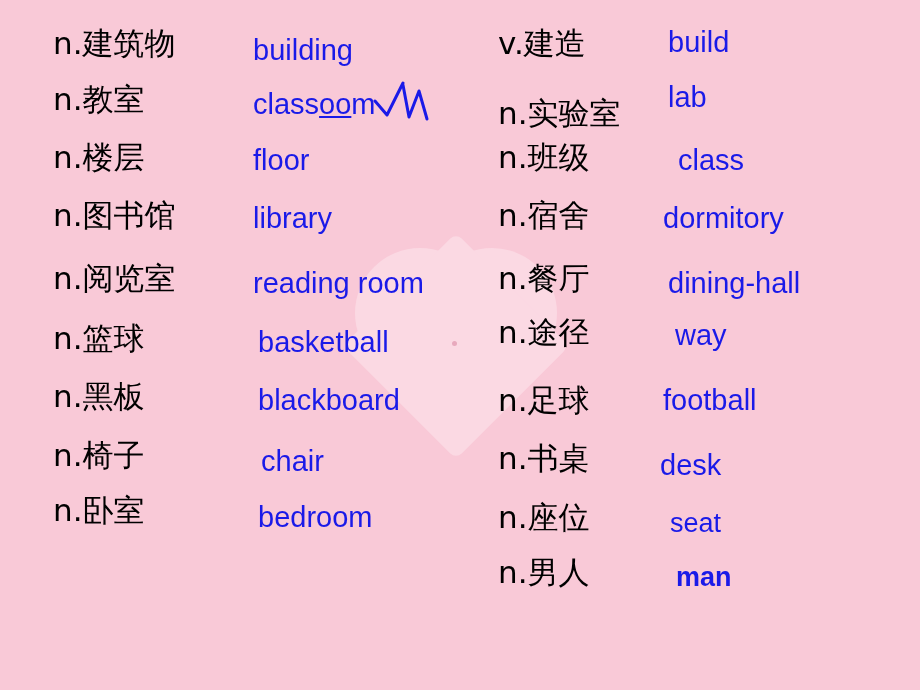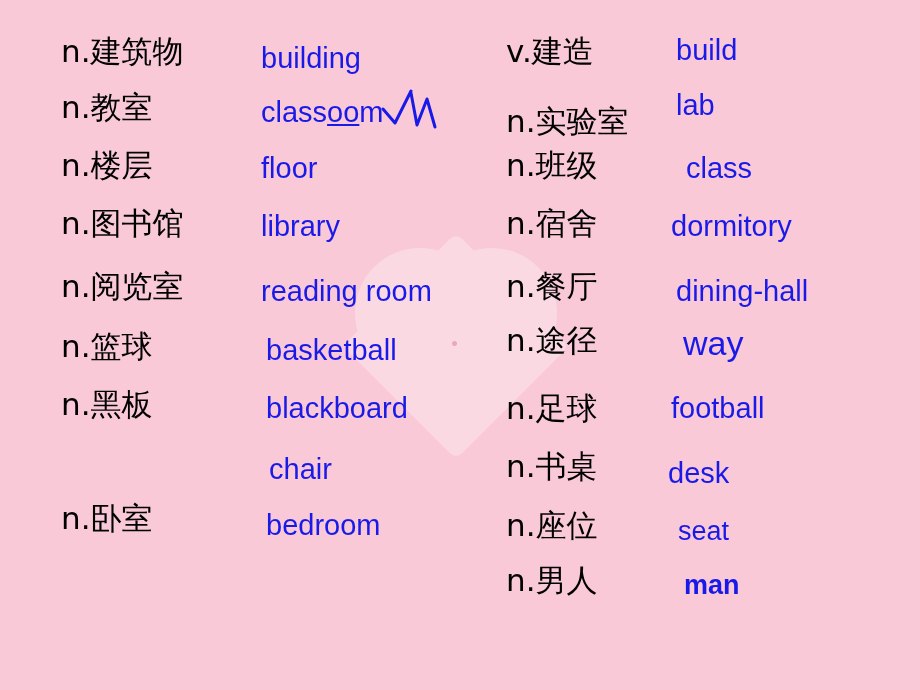--- a/index.html
+++ b/index.html
@@ -57,21 +57,21 @@
     height: 5px;
     background: #e8a9bd;
     border-radius: 50%;
   }
 
   #grid {
     position: relative;
     z-index: 2;
     display: grid;
     grid-template-columns: 455px 465px;
-    padding: 16px;
+    padding: 8px;
   }
   .col {
     position: relative;
   }
   .row {
     position: relative;
     height: 58.2px;
   }
   .cn {
     position: absolute;
@@ -148,20 +148,21 @@
       </div>
       <div class="row" style="height:59px">
         <span class="cn" style="top:6px">n.篮球</span>
         <span class="en" style="left:250px;top:12px;font-size:29px">basketball</span>
       </div>
       <div class="row" style="height:59px">
         <span class="cn" style="top:5px">n.黑板</span>
         <span class="en" style="left:250px;top:11px;font-size:29px">blackboard</span>
       </div>
       <div class="row" style="height:57px">
+        <span class="cn" style="top:5px">n.椅子</span>
         <span class="en" style="left:253px;top:13px;font-size:29px">chair</span>
       </div>
       <div class="row" style="height:58px">
         <span class="cn" style="top:3px">n.卧室</span>
         <span class="en" style="left:250px;top:12px;font-size:29px">bedroom</span>
       </div>
     </div>
 
     <div class="col col-right">
       <div class="row" style="height:68px">
@@ -179,21 +180,21 @@
       <div class="row" style="height:65px">
         <span class="cn" style="top:6px">n.宿舍</span>
         <span class="en" style="left:200px;top:11px;font-size:29px">dormitory</span>
       </div>
       <div class="row" style="height:58px">
         <span class="cn" style="top:4px">n.餐厅</span>
         <span class="en" style="left:205px;top:11px;font-size:29px">dining-hall</span>
       </div>
       <div class="row" style="height:62px">
         <span class="cn" style="top:0">n.途径</span>
-        <span class="en" style="left:212px;top:5px;font-size:34px">way</span>
+        <span class="en" style="left:212px;top:5px;font-size:29px">way</span>
       </div>
       <div class="row" style="height:59px">
         <span class="cn" style="top:6px">n.足球</span>
         <span class="en" style="left:200px;top:8px;font-size:29px">football</span>
       </div>
       <div class="row" style="height:59px">
         <span class="cn" style="top:5px">n.书桌</span>
         <span class="en" style="left:197px;top:14px;font-size:29px">desk</span>
       </div>
       <div class="row" style="height:57px">

